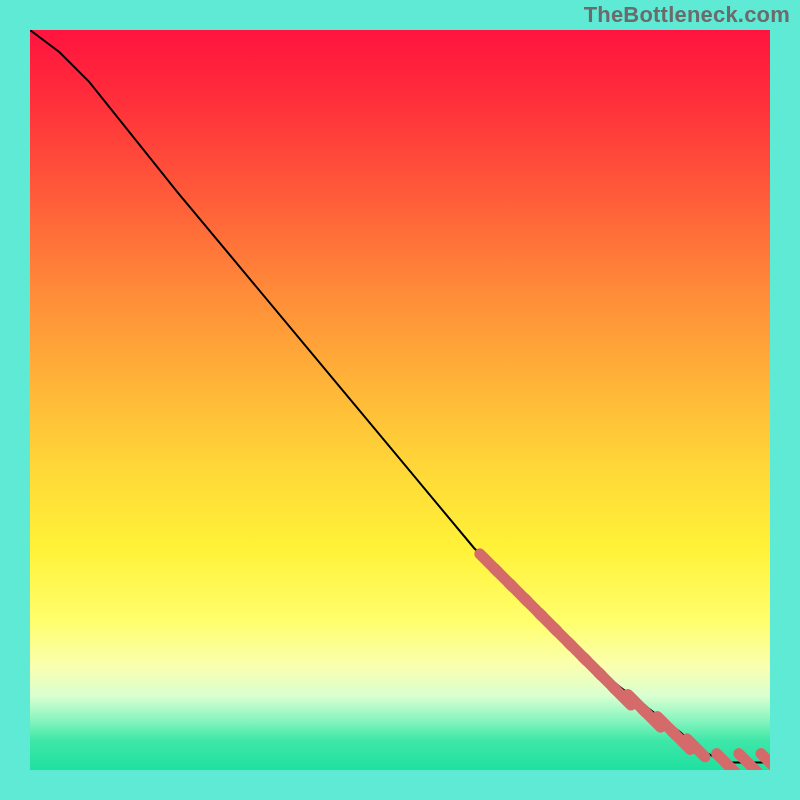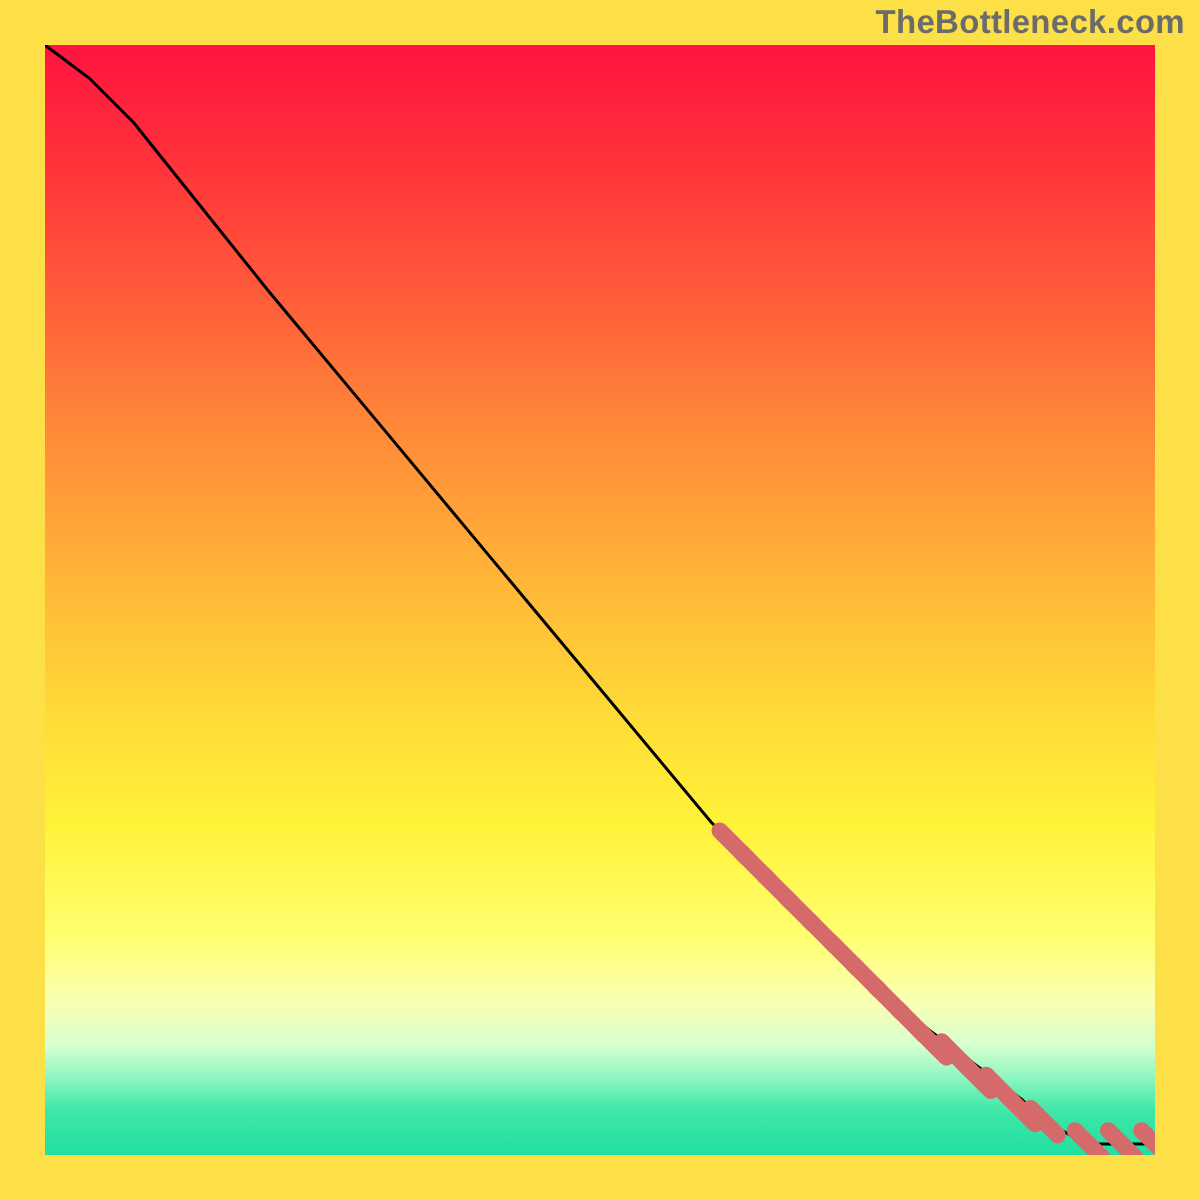--- a/index.html
+++ b/index.html
@@ -8,21 +8,21 @@
     width: 800px;
     height: 800px;
     background: #000;
     overflow: hidden;
     font-family: Arial, Helvetica, sans-serif;
   }
   .frame {
     position: relative;
     width: 800px;
     height: 800px;
-    background: #fde047;
+    background: #5eead4;
   }
   .watermark {
     position: absolute;
     top: 2px;
     right: 10px;
     color: #6b6b6b;
     font-size: 22px;
     font-weight: 600;
     letter-spacing: 0.2px;
     z-index: 20;

